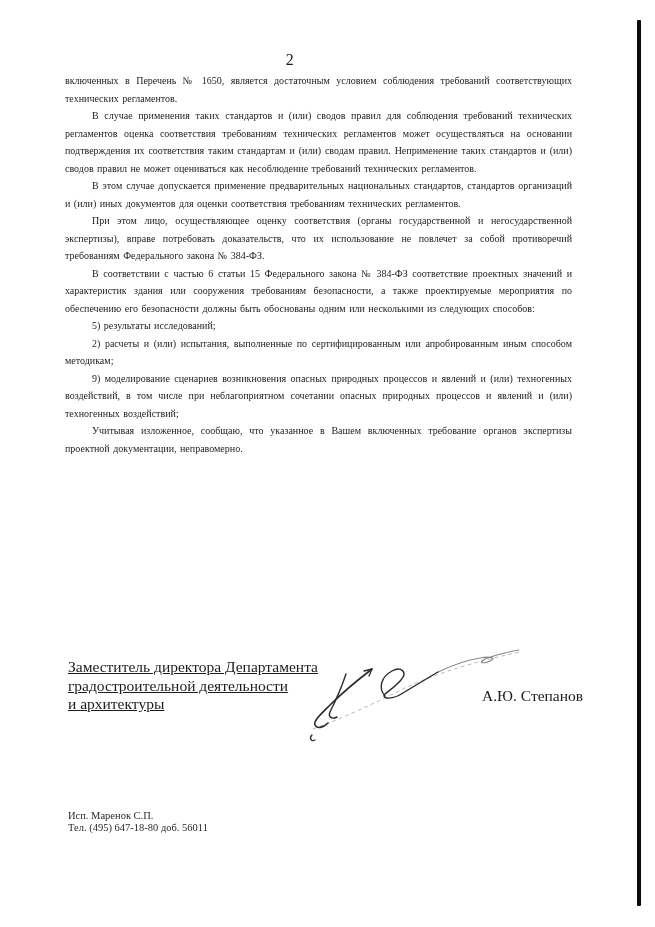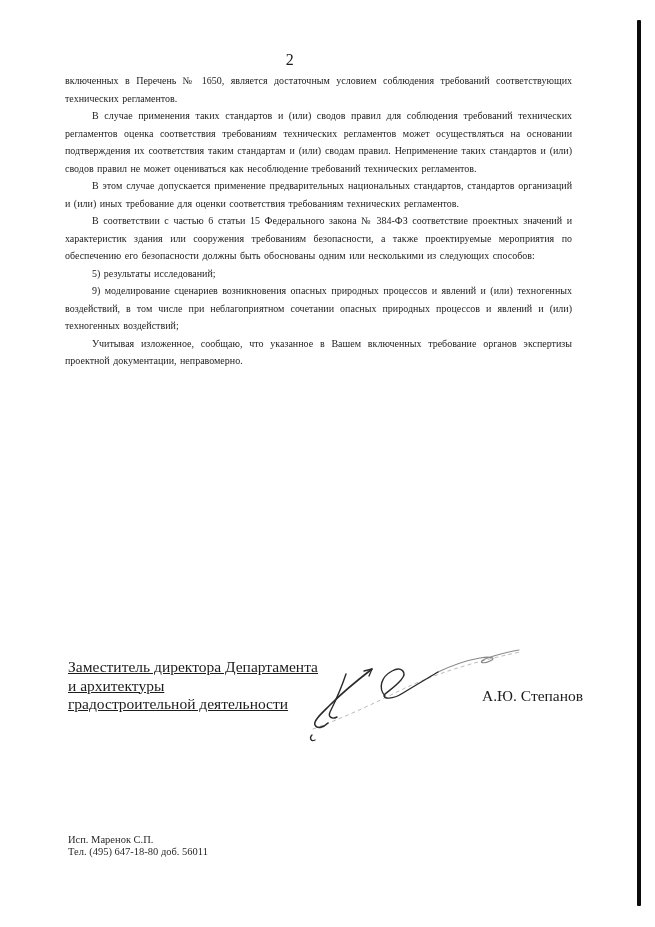--- a/index.html
+++ b/index.html
@@ -57,50 +57,52 @@
     white-space:nowrap;
     text-align:right;
   }
   .signature-svg{
     position:absolute;
     left:288px;top:636px;
     width:240px;height:108px;
   }
   .doc-footer{
     position:absolute;
-    left:68px;top:834px;
+    left:68px;top:810px;
     font-size:10.5px;
     line-height:12px;
     color:#2a2a2a;
   }
 </style>
 </head>
 <body>
 
 <div class="page">
 
   <div class="scan-edge"></div>
 
   <div class="page-number">2</div>
 
   <main class="body-text">
     <p class="para no-indent">включенных в Перечень № 1650, является достаточным условием соблюдения требований соответствующих технических регламентов.</p>
     <p class="para">В случае применения таких стандартов и (или) сводов правил для соблюдения требований технических регламентов оценка соответствия требованиям технических регламентов может осуществляться на основании подтверждения их соответствия таким стандартам и (или) сводам правил. Неприменение таких стандартов и (или) сводов правил не может оцениваться как несоблюдение требований технических регламентов.</p>
-    <p class="para">В этом случае допускается применение предварительных национальных стандартов, стандартов организаций и (или) иных требование для оценки соответствия требованиям технических регламентов.</p>
+    <p class="para">В этом случае допускается применение предварительных национальных стандартов, стандартов организаций и (или) иных документов для оценки соответствия требованиям технических регламентов.</p>
+    <p class="para">При этом лицо, осуществляющее оценку соответствия (органы государственной и негосударственной экспертизы), вправе потребовать доказательств, что их использование не повлечет за собой противоречий требованиям Федерального закона № 384-ФЗ.</p>
     <p class="para">В соответствии с частью 6 статьи 15 Федерального закона № 384-ФЗ соответствие проектных значений и характеристик здания или сооружения требованиям безопасности, а также проектируемые мероприятия по обеспечению его безопасности должны быть обоснованы одним или несколькими из следующих способов:</p>
     <p class="para">5) результаты исследований;</p>
+    <p class="para">2) расчеты и (или) испытания, выполненные по сертифицированным или апробированным иным способом методикам;</p>
     <p class="para">9) моделирование сценариев возникновения опасных природных процессов и явлений и (или) техногенных воздействий, в том числе при неблагоприятном сочетании опасных природных процессов и явлений и (или) техногенных воздействий;</p>
     <p class="para">Учитывая изложенное, сообщаю, что указанное в Вашем включенных требование органов экспертизы проектной документации, неправомерно.</p>
   </main>
 
   <section class="signature-block">
     <div class="signer-position">
       <div>Заместитель директора Департамента</div>
+      <div>градостроительной деятельности</div>
       <div>и архитектуры</div>
-      <div>градостроительной деятельности</div>
     </div>
 
     <svg class="signature-svg" viewBox="0 0 240 108" fill="none" xmlns="http://www.w3.org/2000/svg">
 
       <path d="M 25,93 C 55,82 85,68 115,53 C 145,39 180,27 232,16" stroke="#3a3a3a" stroke-width="1" opacity="0.35" stroke-dasharray="3 4" stroke-linecap="round"></path>
 
       <path d="M 40,87 C 35,92 29,93 27,89 C 25,85 33,78 42,69 C 55,56 71,43 84,33" stroke="#2b2b2b" stroke-width="1.6" stroke-linecap="round"></path>
       <path d="M 84,33 l -8,2 m 8,-2 l -3,7" stroke="#2b2b2b" stroke-width="1.3" stroke-linecap="round"></path>
 
       <path d="M 58,38 C 54,50 48,64 42,76 C 40,80 43,84 49,81" stroke="#2b2b2b" stroke-width="1.4" stroke-linecap="round"></path>

